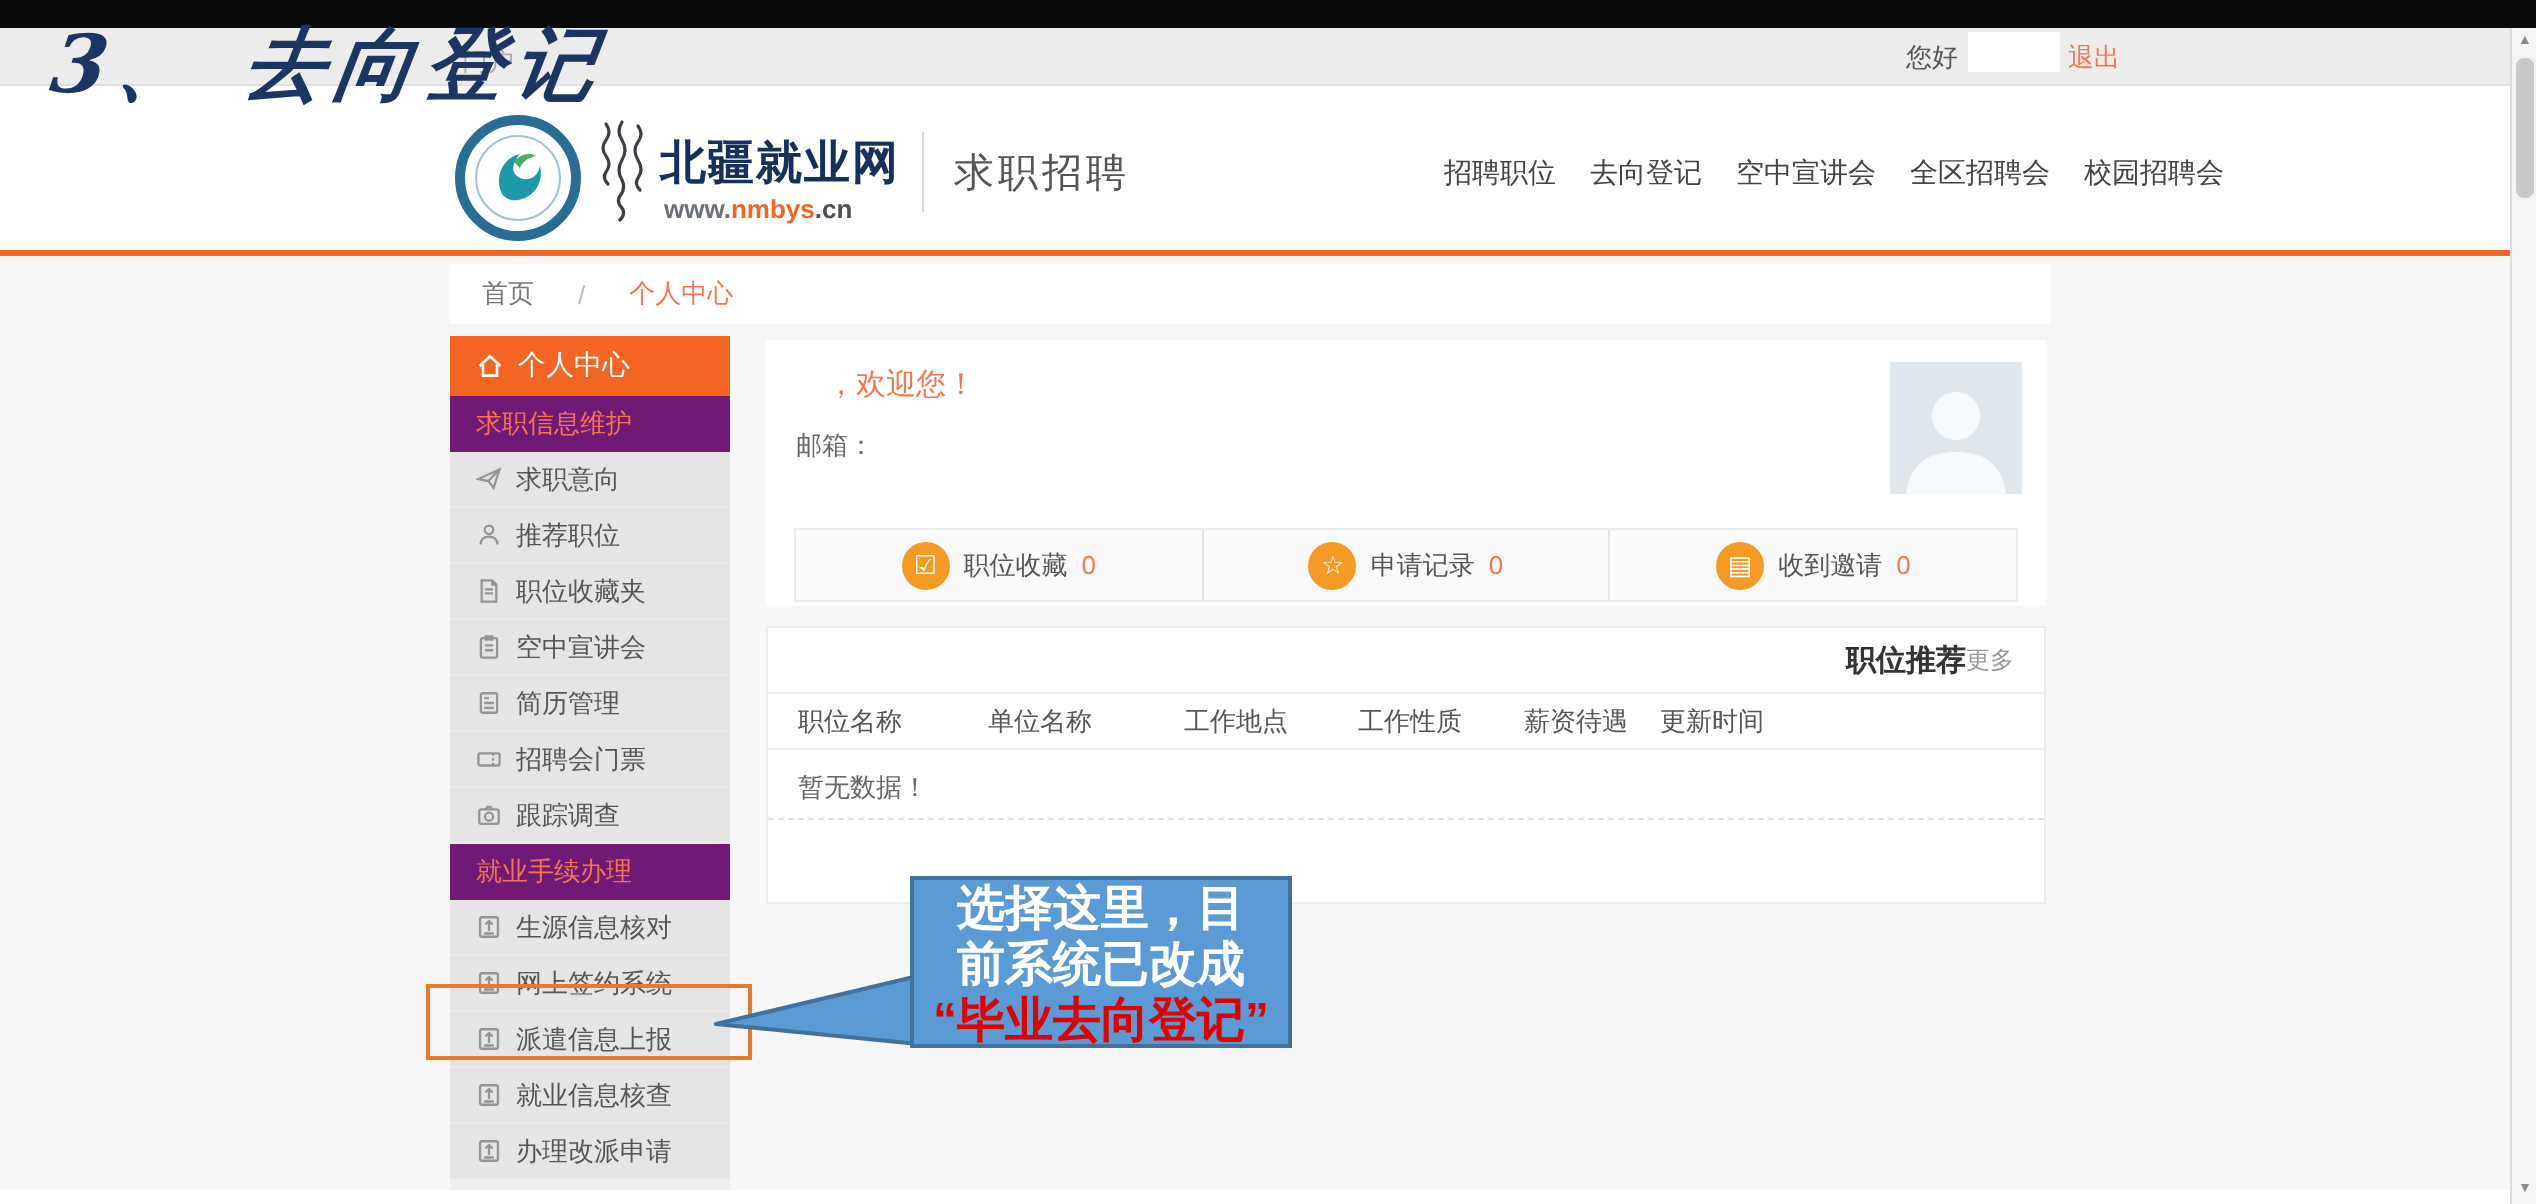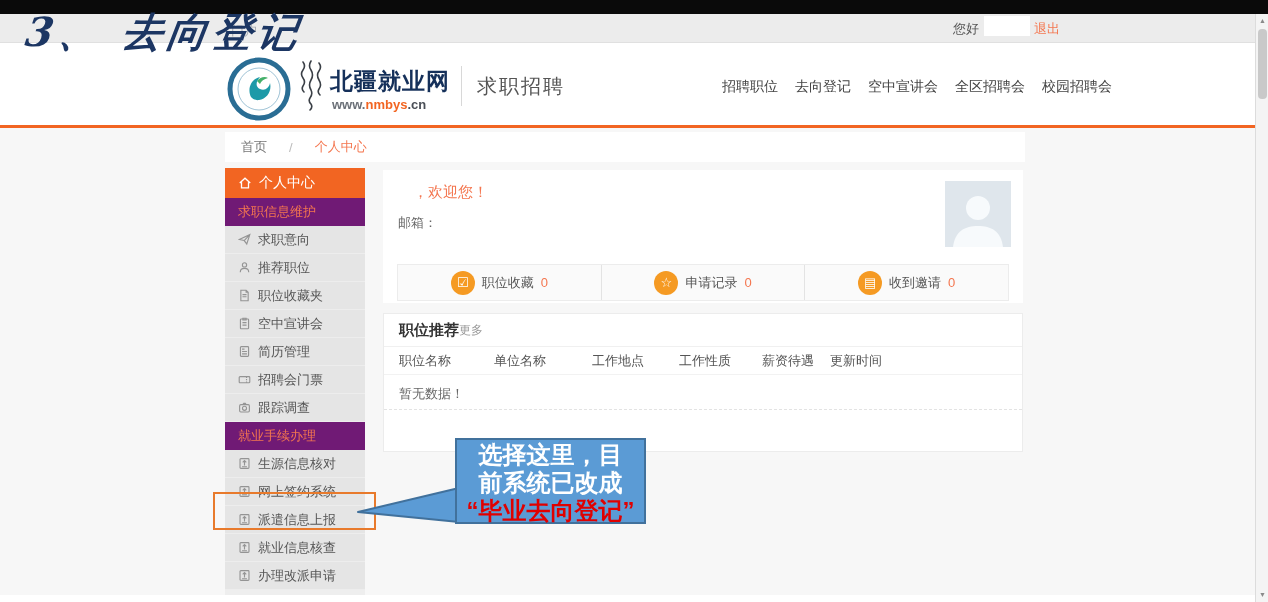--- a/index.html
+++ b/index.html
@@ -67,21 +67,21 @@
   .avatar { position:absolute; left:562px; top:11px; width:66px; height:66px; background:#dfe6ec; overflow:hidden; }
 
   .stats-bar { position:absolute; left:14px; top:94px; width:612px; height:37px; background:#fafafa; border:1px solid #ececec; display:flex; }
   .stat-cell { flex:1; display:flex; align-items:center; justify-content:center; gap:7px; cursor:pointer; }
   .stat-cell + .stat-cell { border-left:1px solid #e3e3e3; }
   .stat-ic { width:24px; height:24px; border-radius:50%; background:#f59a23; color:#fff; font-size:13px; line-height:24px; text-align:center; flex:none; }
   .stat-label { font-size:13px; color:#555; }
   .stat-count { font-size:13px; color:#f4764f; }
 
   .jobs-panel { position:absolute; left:383px; top:313px; width:640px; height:139px; background:#fff; border:1px solid #ececec; }
-  .jobs-titlebar { height:33px; display:flex; align-items:center; justify-content:flex-start; padding:0 15px; border-bottom:1px solid #f0f0f0; }
+  .jobs-titlebar { height:33px; display:flex; align-items:center; justify-content:flex-end; padding:0 15px; border-bottom:1px solid #f0f0f0; }
   .jobs-title { font-size:15px; color:#333; font-weight:600; }
   .jobs-more  { font-size:12px; color:#999; cursor:pointer; }
   .jobs-cols { display:grid; grid-template-columns:95px 98px 87px 83px 68px 1fr; height:28px; align-items:center; padding:0 15px; font-size:13px; color:#555; border-bottom:1px solid #f2f2f2; }
   .jobs-empty { height:35px; padding:10px 15px 0; font-size:13px; color:#666; border-bottom:1px dashed #e3e3e3; }
 
   
   .callout { position:absolute; left:455px; top:438px; width:191px; height:86px; background:#5b9bd5; border:2px solid #41719c; z-index:60; text-align:center; padding-top:1px; }
   .callout p { font-size:24px; font-weight:700; color:#ffffff; line-height:28px; white-space:nowrap; }
   .callout p.red { color:#e00000; }
   .callout-tail { position:absolute; left:350px; top:482px; z-index:59; }

